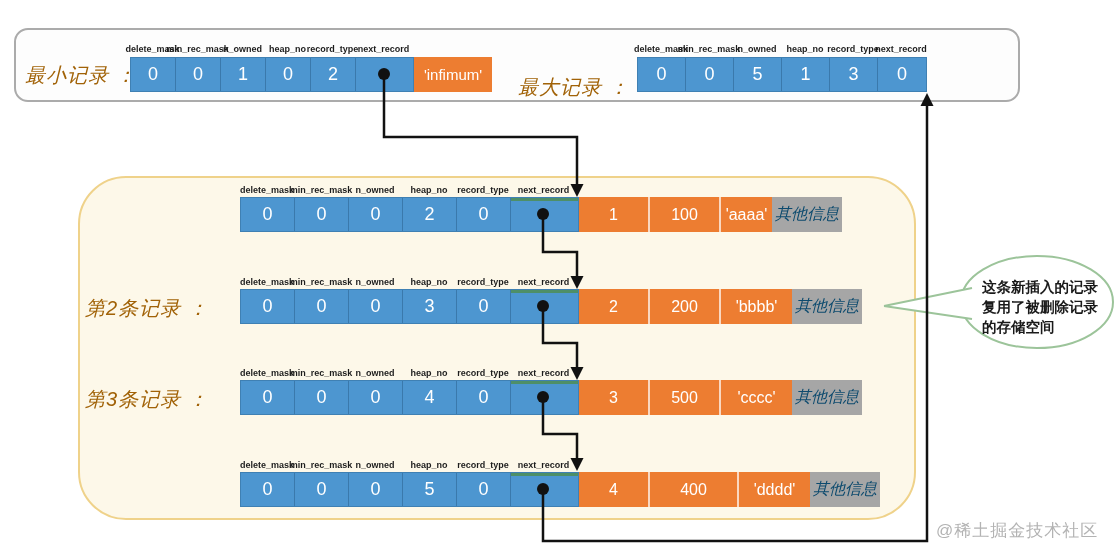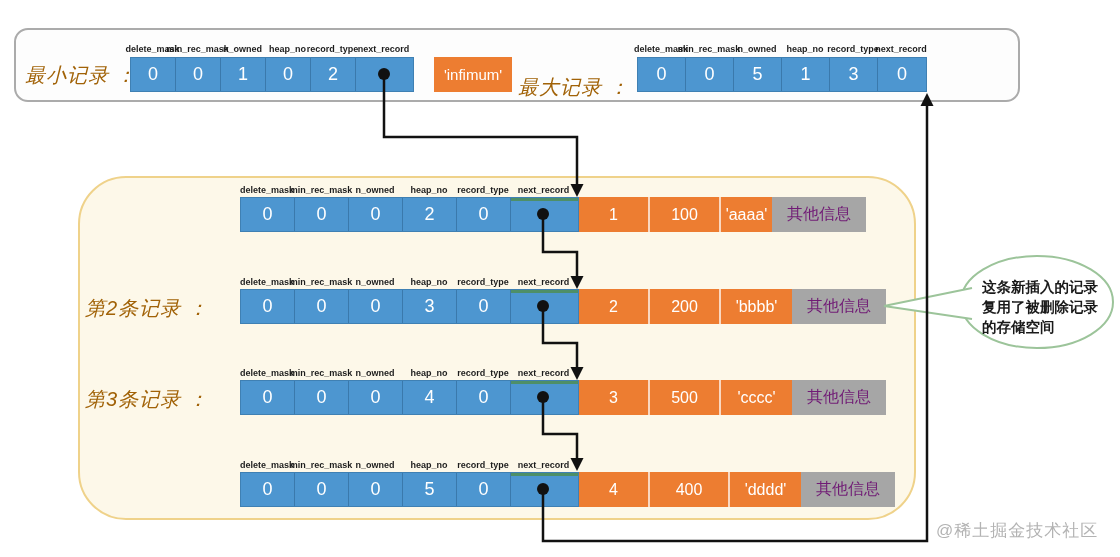--- a/index.html
+++ b/index.html
@@ -19,22 +19,22 @@
   .orangegrp{display:flex;height:100%;}
   .bcell{background:#4D96D0;color:#fff;font-size:18px;display:flex;align-items:center;
          justify-content:center;border-right:1px solid #3A79AC;box-sizing:border-box;height:100%;}
   .bcell:last-child{border-right:none;}
   .nr-top{box-shadow:inset 0 3px 0 #4E8F68;}
   .ocell{background:#ED7D31;color:#fff;font-size:16px;display:flex;align-items:center;
          justify-content:center;border-right:2px solid rgba(255,255,255,.7);box-sizing:border-box;height:100%;}
   .ocell:last-child{border-right:none;}
   .tagcell{background:#ED7D31;color:#fff;font-size:15px;display:flex;align-items:center;
            justify-content:center;height:100%;}
-  .gcell{background:#A6A6A6;color:#701a75;font-size:16px;display:flex;align-items:center;
-         justify-content:center;height:100%;width:94px;}
+  .gcell{background:#A6A6A6;color:#0c4a6e;font-size:16px;display:flex;align-items:center;
+         justify-content:center;height:100%;width:70px;font-style:italic;}
   .bubble-text{font-size:14.5px;line-height:1.38;color:#1a1a1a;font-weight:600;
                white-space:pre-line;z-index:6;}
   .watermark{color:#b3b3b3;font-size:17px;letter-spacing:1px;z-index:2;}
   svg.overlay{left:0;top:0;z-index:5;pointer-events:none;}
 </style>
 </head>
 <body>
 
 <div class="canvas">
 
@@ -51,21 +51,21 @@
   </div>
   <div class="abs cellrow" style="left:130px;top:57px;">
     <div class="bluegrp">
       <div class="bcell" style="width:45px;">0</div>
       <div class="bcell" style="width:45px;">0</div>
       <div class="bcell" style="width:45px;">1</div>
       <div class="bcell" style="width:45px;">0</div>
       <div class="bcell" style="width:45px;">2</div>
       <div class="bcell" style="width:57px;"></div>
     </div>
-    <div class="tagcell" style="width:78px;margin-left:20px;">'infimum'</div>
+    <div class="tagcell" style="width:78px;">'infimum'</div>
   </div>
 
   <div class="abs grp-label" style="left:518px;top:74px;">最大记录 ：</div>
   <div class="abs hdrs" style="left:637px;top:40px;height:14px;">
     <span class="hdr" style="width:48px;">delete_mask</span>
     <span class="hdr" style="width:48px;">min_rec_mask</span>
     <span class="hdr" style="width:48px;">n_owned</span>
     <span class="hdr" style="width:48px;">heap_no</span>
     <span class="hdr" style="width:48px;">record_type</span>
     <span class="hdr" style="width:48px;">next_record</span>
@@ -172,21 +172,21 @@
     <div class="bluegrp">
       <div class="bcell" style="width:54px;">0</div>
       <div class="bcell" style="width:54px;">0</div>
       <div class="bcell" style="width:54px;">0</div>
       <div class="bcell" style="width:54px;">5</div>
       <div class="bcell" style="width:54px;">0</div>
       <div class="bcell nr-top" style="width:67px;"></div>
     </div>
     <div class="orangegrp">
       <div class="ocell" style="width:71px;">4</div>
-      <div class="ocell" style="width:80px;">400</div>
+      <div class="ocell" style="width:89px;">400</div>
       <div class="ocell" style="width:71px;">'dddd'</div>
     </div>
     <div class="gcell">其他信息</div>
   </div>
 
   <svg class="abs overlay" width="1120" height="557" viewBox="0 0 1120 557">
 
     <ellipse cx="1037" cy="302" rx="76" ry="46" fill="#ffffff" stroke="#9CC49A" stroke-width="2"></ellipse>
     <polygon points="884,306 972,288 972,319" fill="#ffffff"></polygon>
     <line x1="884" y1="306" x2="972" y2="288" stroke="#9CC49A" stroke-width="2"></line>

